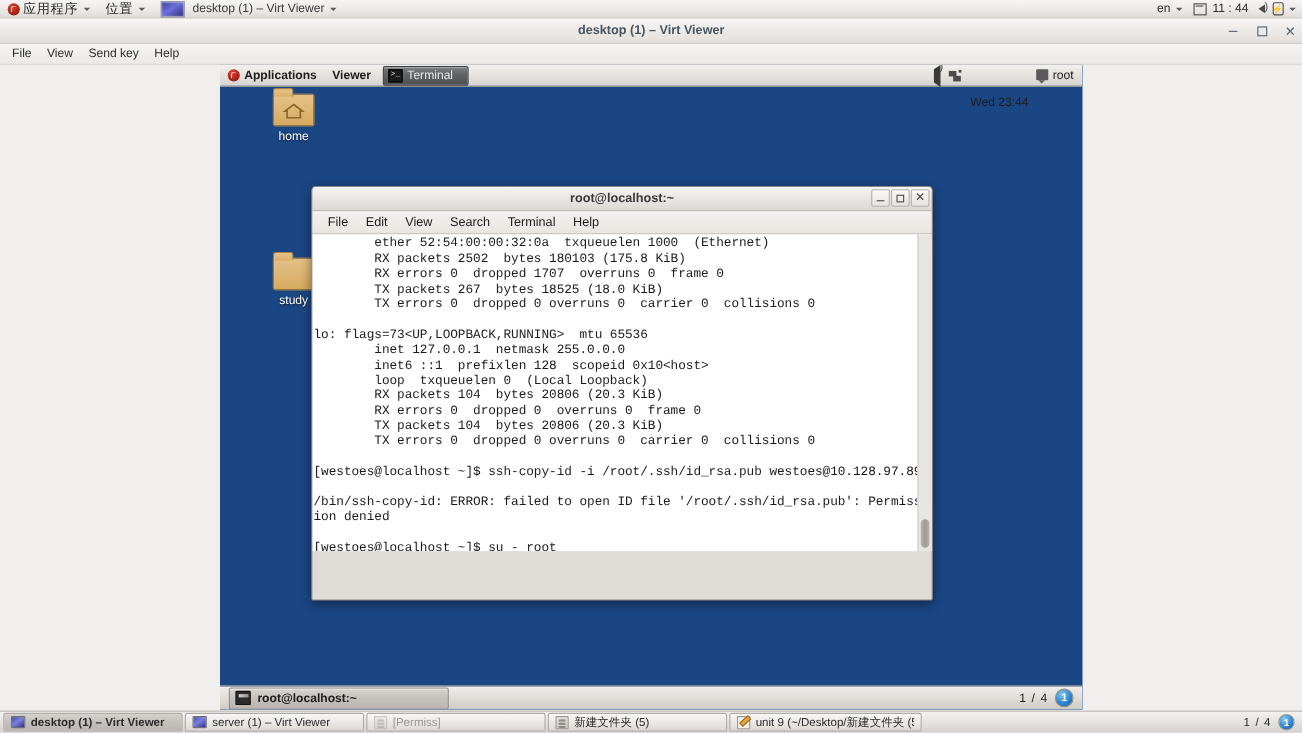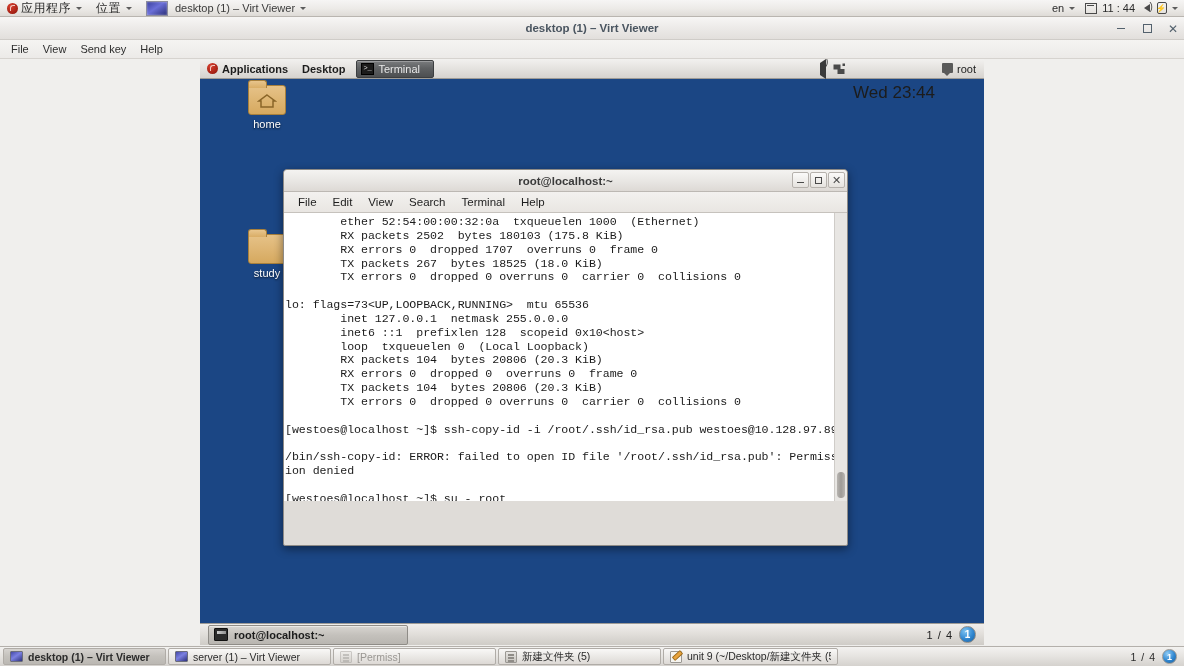--- a/index.html
+++ b/index.html
@@ -129,21 +129,21 @@
     box-shadow: inset 0 1px 0 rgba(255,255,255,0.25);
     min-width: 78px;
   }
   .g-term-ico {
     width: 13px; height: 12px; background: #1b1b1b; border: 1px solid #000;
     color: #d8d8d8; font-size: 7px; font-family: "Liberation Mono", monospace;
     display: flex; align-items: flex-start; justify-content: flex-start;
     padding-left: 1px; line-height: 8px;
   }
   .g-top-right { margin-left: auto; display: flex; align-items: center; gap: 7px; padding-right: 8px; }
-  .g-clock { font-size: 17px; color: #1c1c1c; margin-top: 48px; }
+  .g-clock { font-size: 11px; color: #1c1c1c; margin-top: 48px; }
   .g-user { display: flex; align-items: flex-start; gap: 4px; font-size: 11px; }
   .g-net-ico { width: 13px; height: 12px; position: relative; }
   .g-user-ico {
     width: 11px; height: 10px; background: #5a5a5a; border-radius: 1px; position: relative;
   }
   .g-user-ico::after {
     content: ""; position: absolute; left: 2px; bottom: -3px;
     border-left: 3px solid transparent; border-right: 3px solid transparent;
     border-top: 3px solid #5a5a5a;
   }
@@ -402,21 +402,21 @@
       <div class="guest">
         <div class="guest-desktop"></div>
 
         <div class="g-top">
           <div class="g-top-left">
             <div class="g-menu">
               <span class="fedora-logo"></span>
               <span>Applications</span>
             </div>
             <div class="g-menu">
-              <span>Desktop</span>
+              <span>Viewer</span>
             </div>
             <div class="g-task-btn">
               <span class="g-term-ico">&gt;_</span>
               <span>Terminal</span>
             </div>
           </div>
           <div class="g-top-right">
             <span><span class="g-spkr"></span></span>
             <span class="g-net-ico">
               <svg width="13" height="12" viewBox="0 0 13 12" aria-hidden="true">

